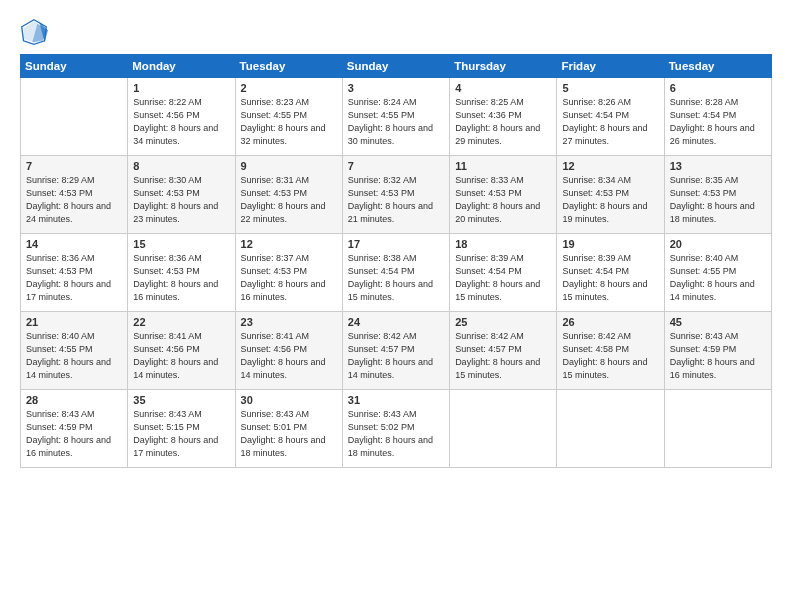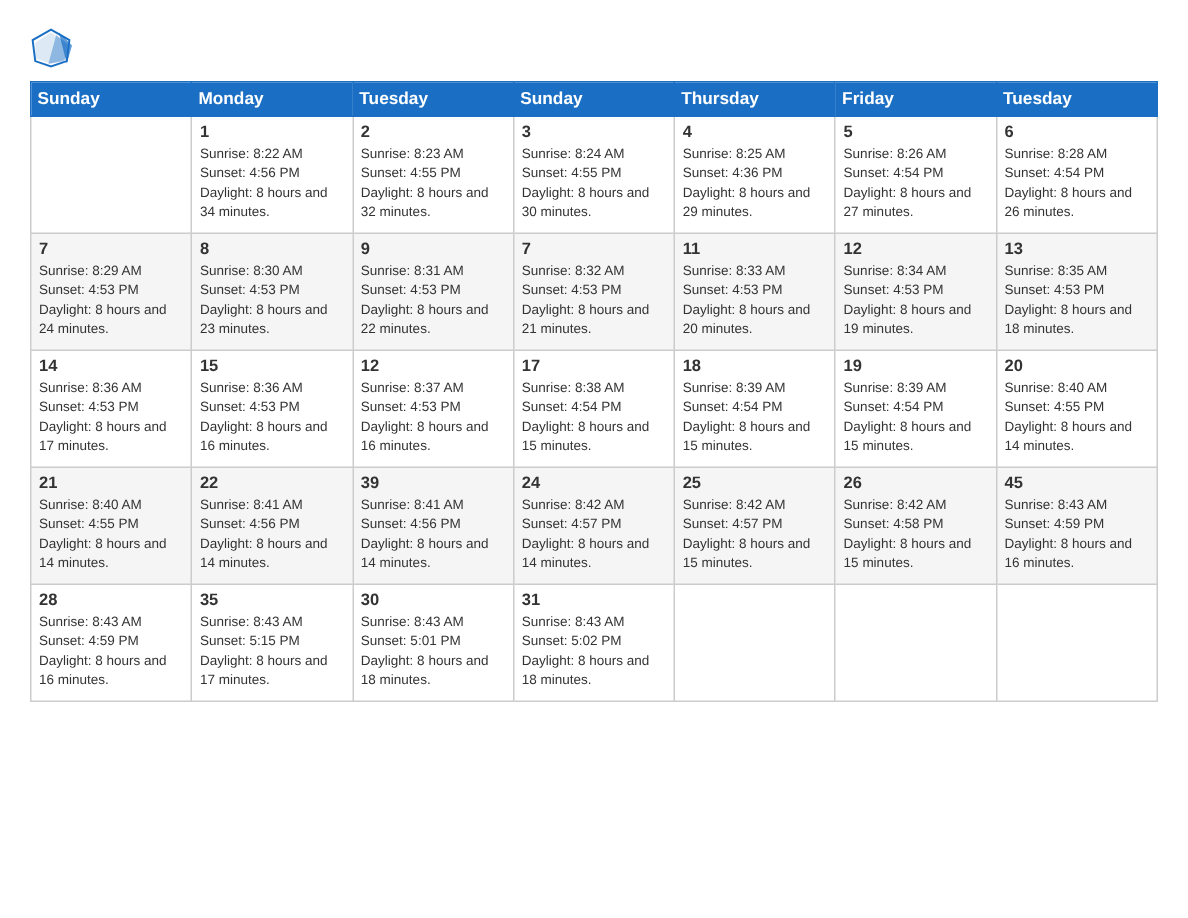--- a/index.html
+++ b/index.html
@@ -292,21 +292,21 @@
 and 14 minutes.</div>
           </td>
           <td>
             <span class="day-number">22</span>
             <div class="day-info">Sunrise: 8:41 AM
 Sunset: 4:56 PM
 Daylight: 8 hours
 and 14 minutes.</div>
           </td>
           <td>
-            <span class="day-number">39</span>
+            <span class="day-number">23</span>
             <div class="day-info">Sunrise: 8:41 AM
 Sunset: 4:56 PM
 Daylight: 8 hours
 and 14 minutes.</div>
           </td>
           <td>
             <span class="day-number">24</span>
             <div class="day-info">Sunrise: 8:42 AM
 Sunset: 4:57 PM
 Daylight: 8 hours

